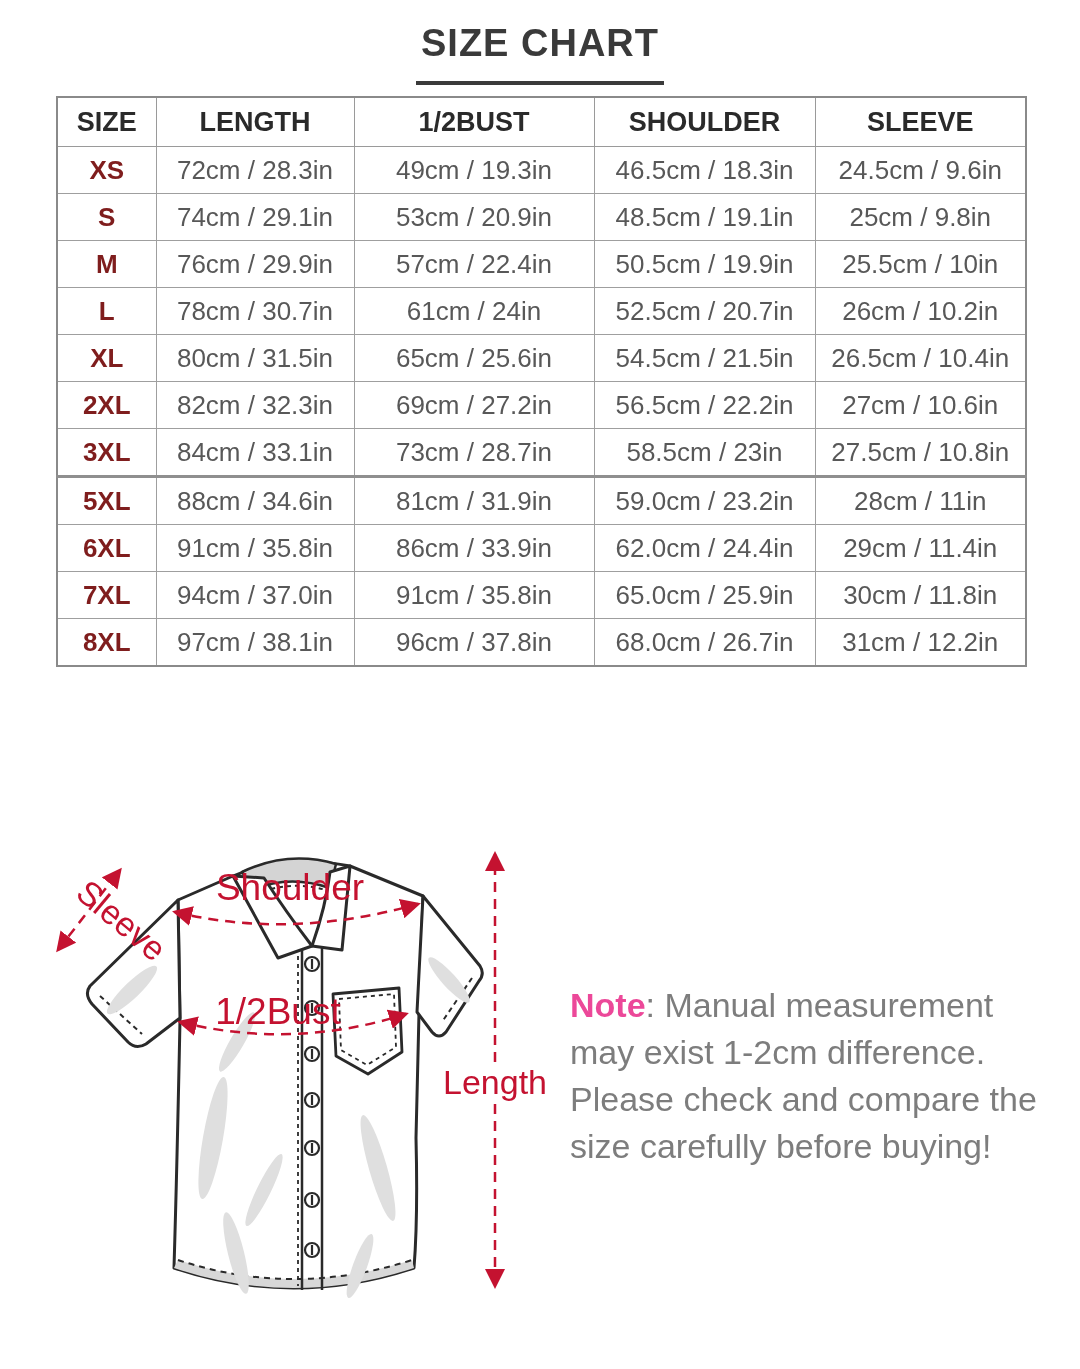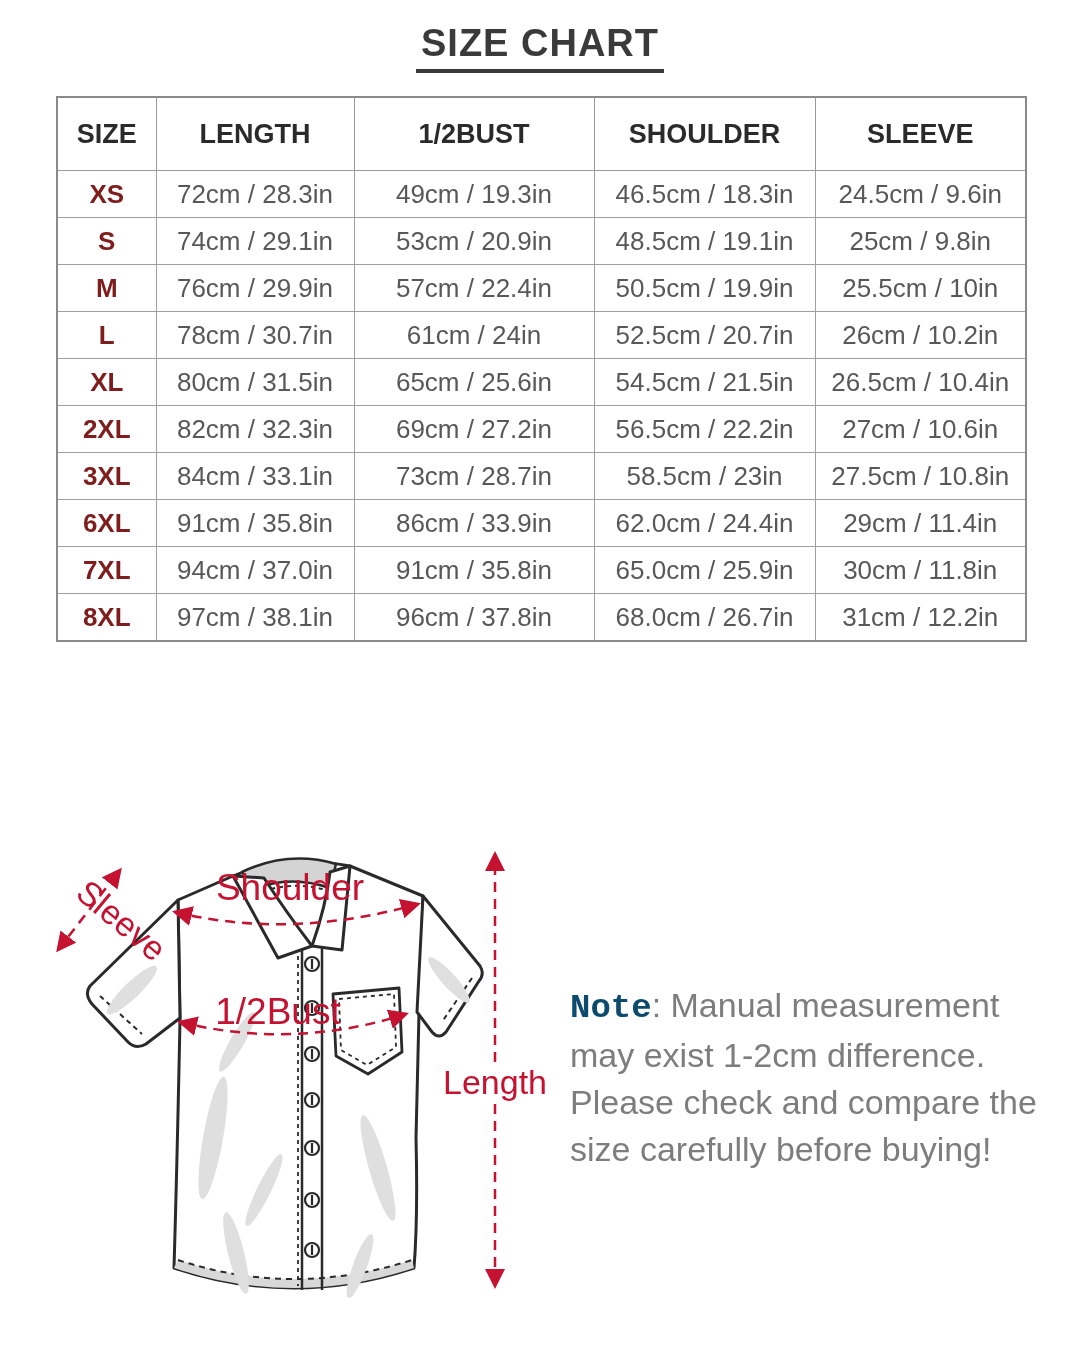--- a/index.html
+++ b/index.html
@@ -5,44 +5,44 @@
   html,body { margin:0; padding:0; background:#ffffff; }
   .page {
     position:relative; width:1080px; height:1369px;
     background:#ffffff; overflow:hidden;
     font-family:"Liberation Sans", sans-serif;
   }
   .title-wrap { position:absolute; top:22px; left:0; width:100%; text-align:center; }
   .page-title {
     display:inline-block; margin:0; font-size:38px; font-weight:bold;
     color:#3a3a3a; letter-spacing:1px;
-    border-bottom:4px solid #3a3a3a; padding:0 5px 4px 5px;
+    border-bottom:4px solid #3a3a3a; padding:0 5px 16px 5px;
   }
   table.size-table {
     position:absolute; top:96px; left:56px; width:969px;
     border-collapse:collapse; table-layout:fixed;
     border:2px solid #8a8a8a;
   }
   .size-table th {
     height:48px; font-size:27px; font-weight:bold; color:#2a2a2a;
-    border:1px solid #9a9a9a; text-align:center; padding:12px;
+    border:1px solid #9a9a9a; text-align:center; padding:0;
   }
   .size-table td {
     height:46px; font-size:26px; color:#585858;
     border:1px solid #9f9f9f; text-align:center; padding:0;
     white-space:nowrap;
   }
   .size-table td.size-col { font-weight:bold; color:#7f1d1d; }
   .size-table tr.thick-top td { border-top:3px solid #8f8f8f; }
   .shirt-svg { position:absolute; left:28px; top:838px; width:534px; height:510px; }
   .note {
     position:absolute; left:570px; top:982px; width:482px;
     margin:0; font-size:34px; line-height:47px; color:#7d7d7d;
   }
-  .note .note-label { font-weight:bold; color:#0c4a6e;font-family:Liberation Mono, monospace; }
+  .note .note-label { font-weight:bold; color:#ec4899; }
 </style>
 </head>
 <body>
 
 <div class="page">
 
   <div class="title-wrap">
     <h1 class="page-title">SIZE CHART</h1>
   </div>
 
@@ -106,20 +106,27 @@
           <td>56.5cm / 22.2in</td>
           <td>27cm / 10.6in</td>
         </tr>
         <tr>
           <td class="size-col">3XL</td>
           <td>84cm / 33.1in</td>
           <td>73cm / 28.7in</td>
           <td>58.5cm / 23in</td>
           <td>27.5cm / 10.8in</td>
         </tr>
+        <tr class="thick-top">
+          <td class="size-col">5XL</td>
+          <td>88cm / 34.6in</td>
+          <td>81cm / 31.9in</td>
+          <td>59.0cm / 23.2in</td>
+          <td>28cm / 11in</td>
+        </tr>
         <tr>
           <td class="size-col">6XL</td>
           <td>91cm / 35.8in</td>
           <td>86cm / 33.9in</td>
           <td>62.0cm / 24.4in</td>
           <td>29cm / 11.4in</td>
         </tr>
         <tr>
           <td class="size-col">7XL</td>
           <td>94cm / 37.0in</td>

